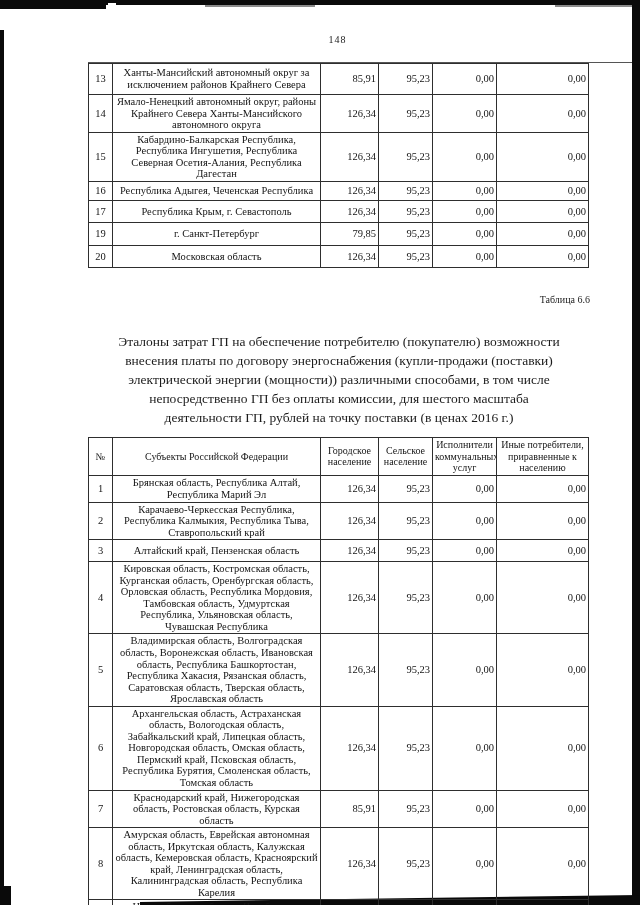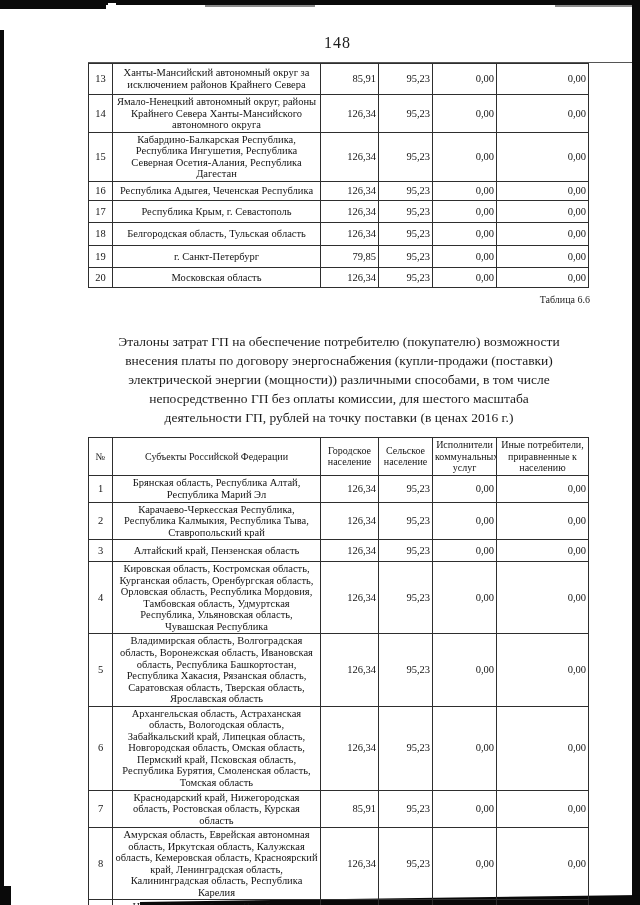--- a/index.html
+++ b/index.html
@@ -18,21 +18,21 @@
   .scan-bl{position:absolute;left:0;top:886px;width:11px;height:19px;background:#0a0a0a;}
   .scan-right{position:absolute;left:632px;top:0;width:8px;height:897px;background:#0a0a0a;}
   .scan-bottom{
     position:absolute;left:140px;top:894px;width:500px;height:11px;background:#0a0a0a;
     clip-path:polygon(0 72%,100% 8%,100% 100%,0 100%);
   }
   .scan-topline{position:absolute;left:88px;top:62px;width:544px;height:1px;background:#555;}
 
   
   .pageno{position:absolute;left:85px;top:34px;width:505px;text-align:center;
-    font-size:16px;letter-spacing:1px;}
+    font-size:10px;letter-spacing:1px;}
 
   
   table.doc{
     border-collapse:collapse;table-layout:fixed;width:500px;
     font-size:10.5px;line-height:1.1;color:#151515;
   }
   table.doc td,table.doc th{
     border:1px solid #2e2e2e;vertical-align:middle;
     font-weight:normal;padding:1px 2px;overflow:hidden;
   }
@@ -144,28 +144,20 @@
 
         <tr>
           <td class="num">17</td>
           <td class="region">Республика Крым, г. Севастополь</td>
           <td class="val-top">126,34</td>
           <td class="val-top">95,23</td>
           <td class="val-bottom">0,00</td>
           <td class="val-bottom">0,00</td>
         </tr>
 
-        <tr>
-          <td class="num">18</td>
-          <td class="region">Белгородская область, Тульская область</td>
-          <td class="val-top">126,34</td>
-          <td class="val-top">95,23</td>
-          <td class="val-bottom">0,00</td>
-          <td class="val-bottom">0,00</td>
-        </tr>
 
         <tr>
           <td class="num">19</td>
           <td class="region">г. Санкт-Петербург</td>
           <td class="val-top">79,85</td>
           <td class="val-top">95,23</td>
           <td class="val-bottom">0,00</td>
           <td class="val-bottom">0,00</td>
         </tr>
 

